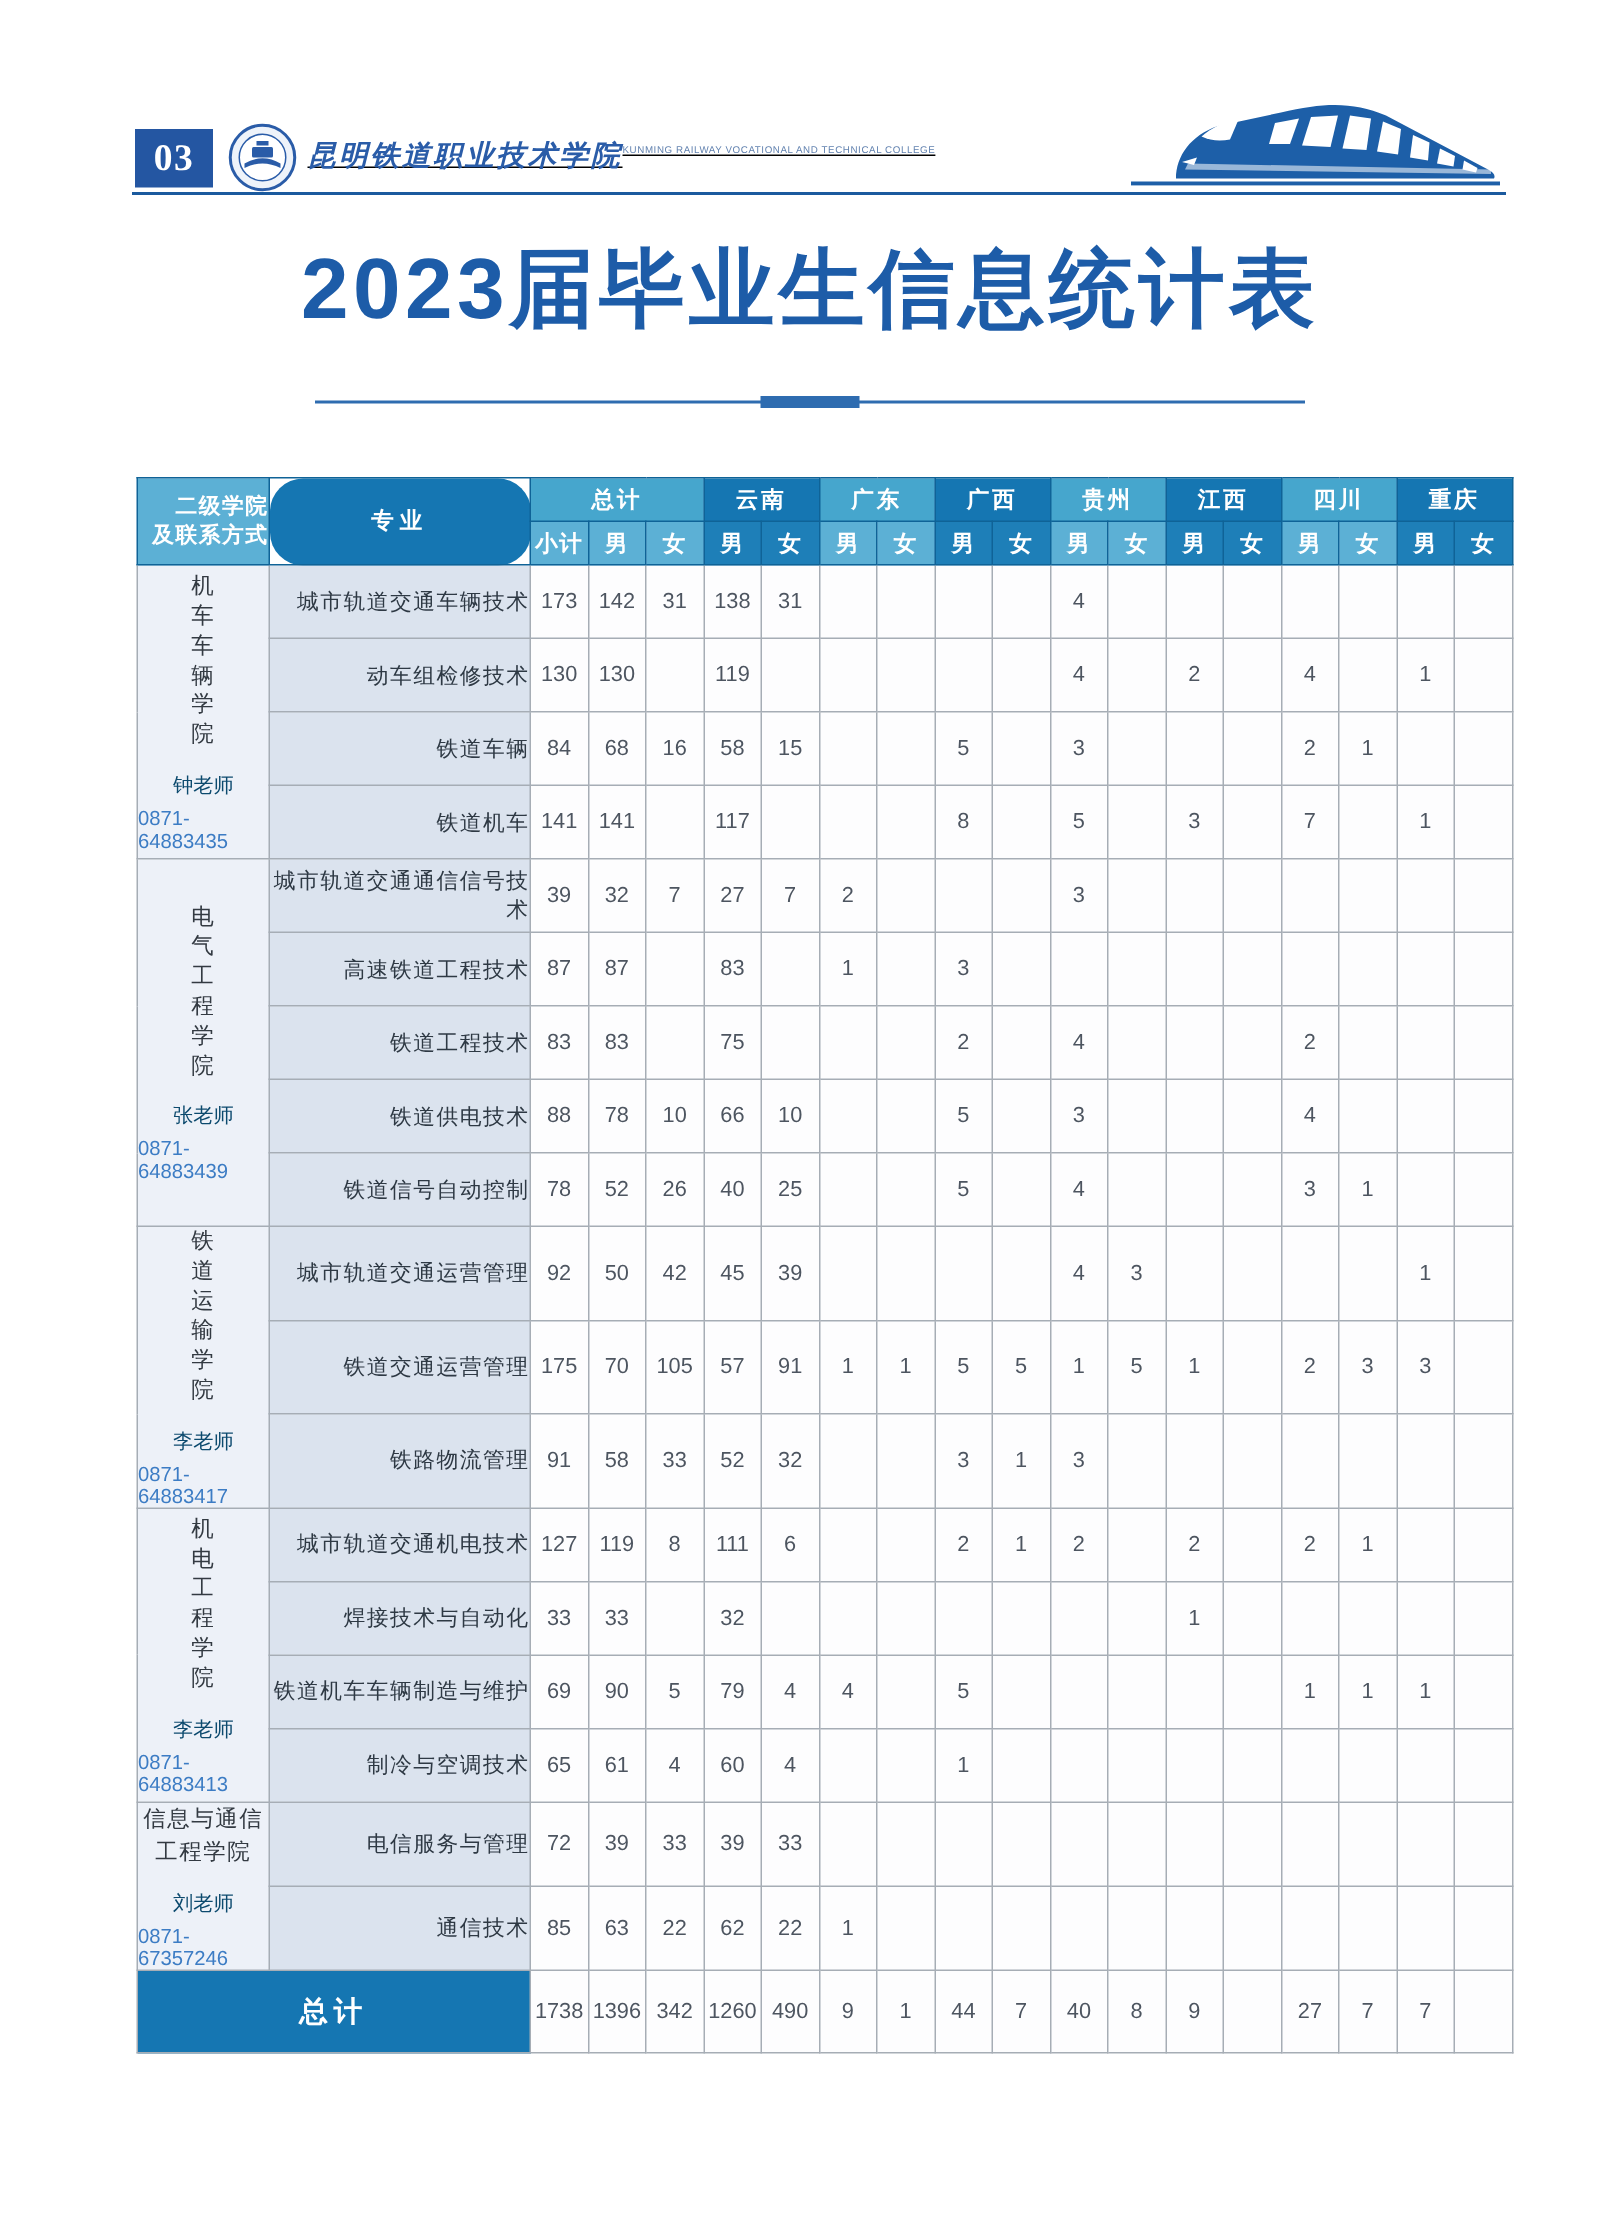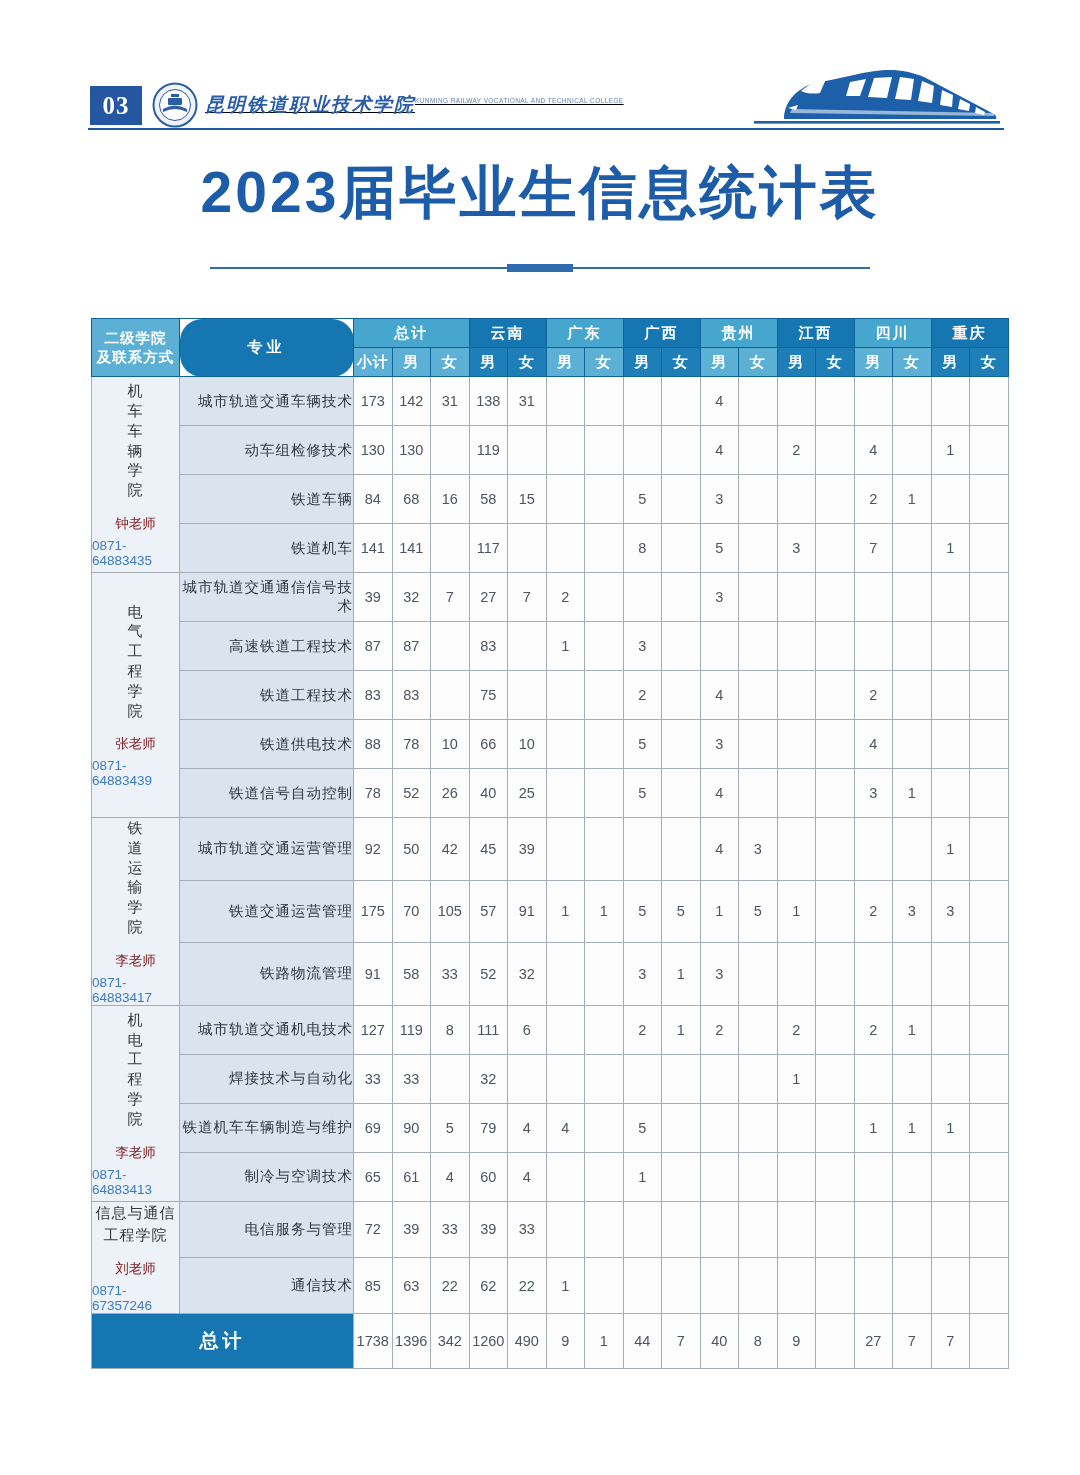--- a/index.html
+++ b/index.html
@@ -31,21 +31,21 @@
   .title-underline .thick{position:absolute;top:0;left:297px;width:66px;height:8px;background:#2e6cb0;}
   
   table{
     position:absolute;top:318px;left:91px;width:916px;
     border-collapse:collapse;table-layout:fixed;
   }
   thead tr{height:29px;}
   th{font-weight:bold;color:#fff;border:1px solid #0f6397;padding:0;}
   th.grp{font-size:15px;letter-spacing:2px;}
   th.sub{font-size:15px;letter-spacing:1px;}
-  th.college-h{font-size:14.5px;line-height:1.25;letter-spacing:1px;}
+  th.college-h{font-size:14.5px;line-height:1.25;letter-spacing:1px;text-align:right;}
   th.major-h{font-size:15px;letter-spacing:4px;border-radius:22px;}
   .h-light{background:#46a6cd;}
   .h-light.sub, .h-light.college-h{background:#5cb0d5;}
   .h-dark{background:#1576b2;}
   .h-dark.sub{background:#1e7fb8;}
   tbody tr{height:49px;}
   tbody tr.total-row{height:55px;}
   td{border:1px solid #a6adb5;padding:0;}
   td.college-cell{background:#edf1f8;vertical-align:middle;}
   td.major-cell{
@@ -54,21 +54,21 @@
   }
   td.num-cell{background:#fdfdfe;color:#4d5560;font-size:14.5px;text-align:center;}
   td.total-label{
     background:#1576b2;color:#fff;font-size:19px;font-weight:bold;
     text-align:center;letter-spacing:4px;
   }
   .college-box{display:flex;flex-direction:column;align-items:center;justify-content:center;gap:3px;}
   .college-name{color:#333a42;font-size:15px;letter-spacing:1px;text-align:center;}
   .college-name.vert div{line-height:1.32;}
   .college-name.horiz div{line-height:1.45;}
-  .college-teacher{color:#7f1d1d;font-size:13.5px;margin-top:12px;}
+  .college-teacher{color:#0c4a6e;font-size:13.5px;margin-top:12px;}
   .college-phone{color:#3c7cc4;font-size:13.5px;margin-top:2px;}
 </style>
 </head>
 <body>
 
 <div class="page-num">03</div>
 
 <div class="brand">
   <svg class="logo-circle" viewBox="0 0 46 46">
     <circle cx="23" cy="23" r="21.5" fill="#eef3fa" stroke="#2a5ca8" stroke-width="2"></circle>

